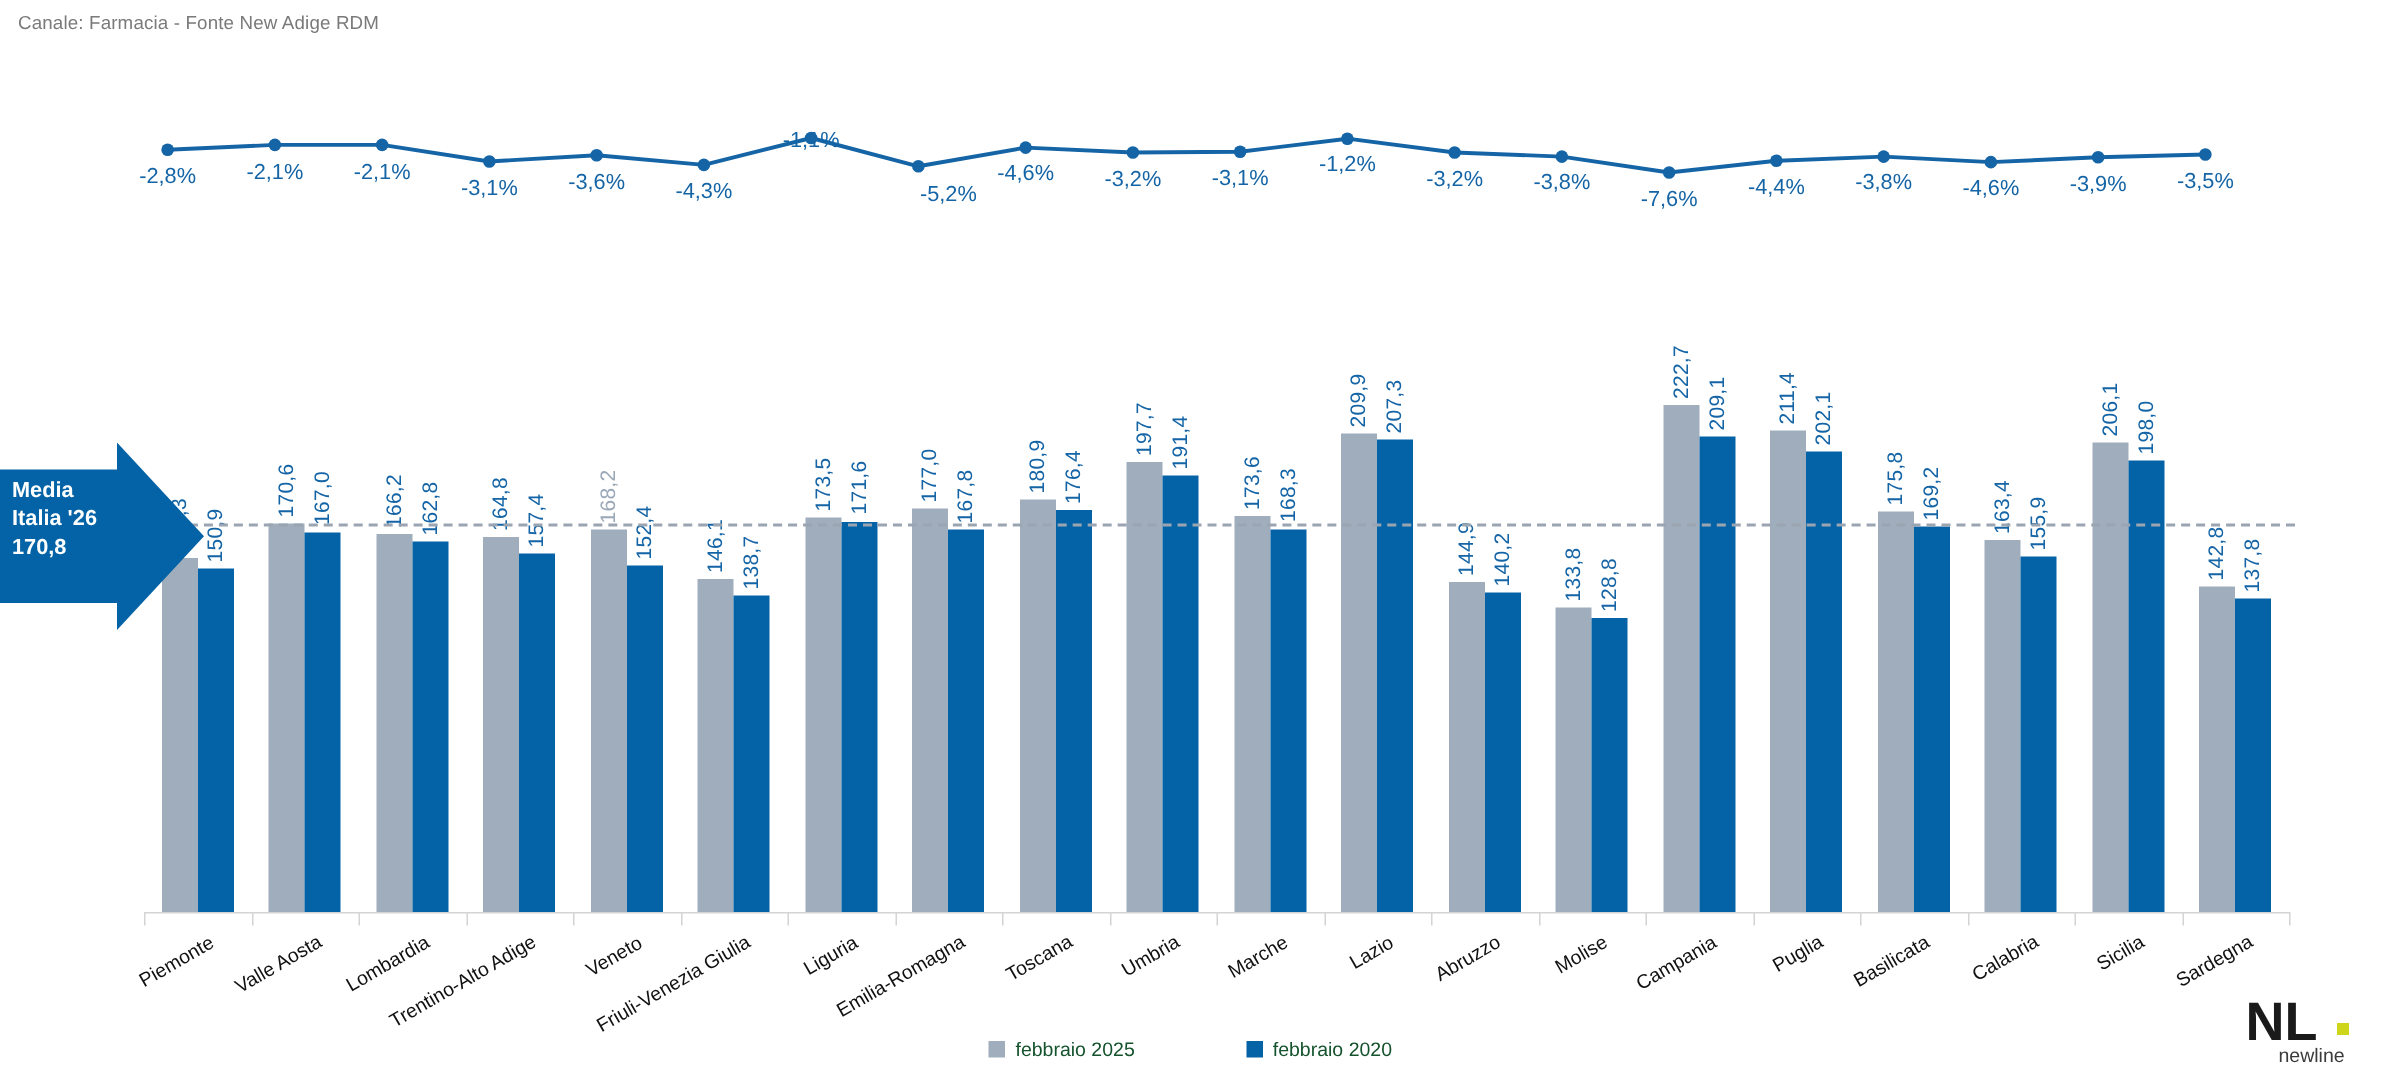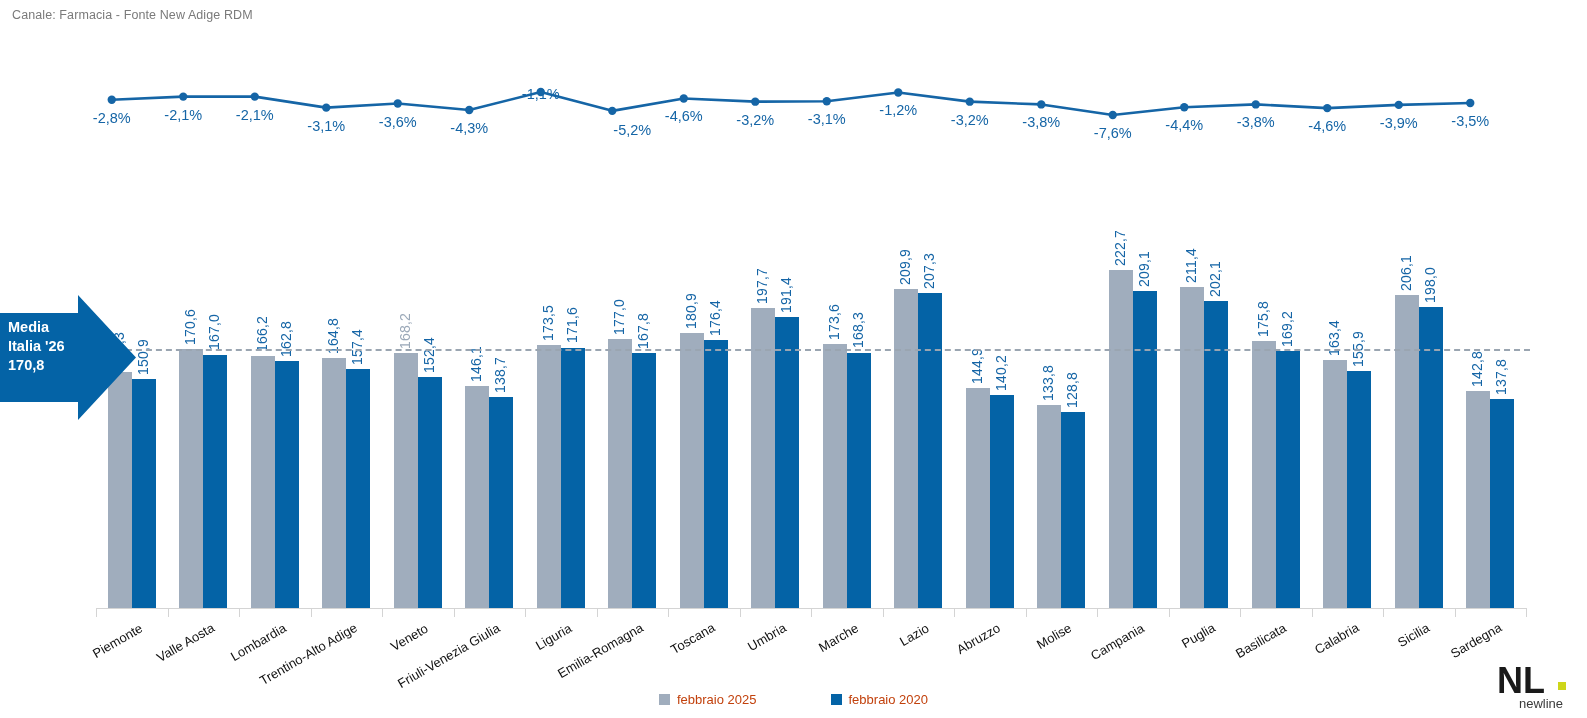--- a/index.html
+++ b/index.html
@@ -82,21 +82,21 @@
     position:absolute;
     font-size:13px;color:#111111;
     white-space:nowrap;
     transform-origin:left top;
     transform:rotate(-30deg);
   }
   
   #legend{
     position:absolute;left:0;top:692px;width:1587px;
     display:flex;justify-content:center;align-items:center;gap:74px;
-    font-size:13px;color:#c2410c;
+    font-size:13px;color:#14532d;
   }
   .legend-item{display:flex;align-items:center;gap:7px;}
   .swatch{width:11px;height:11px;display:inline-block;}
   .swatch.y2025{background:#a0adbd;}
   .swatch.y2026{background:#0463a6;}
   
   #logo{
     position:absolute;right:8px;top:660px;width:84px;height:52px;
   }
 </style>

